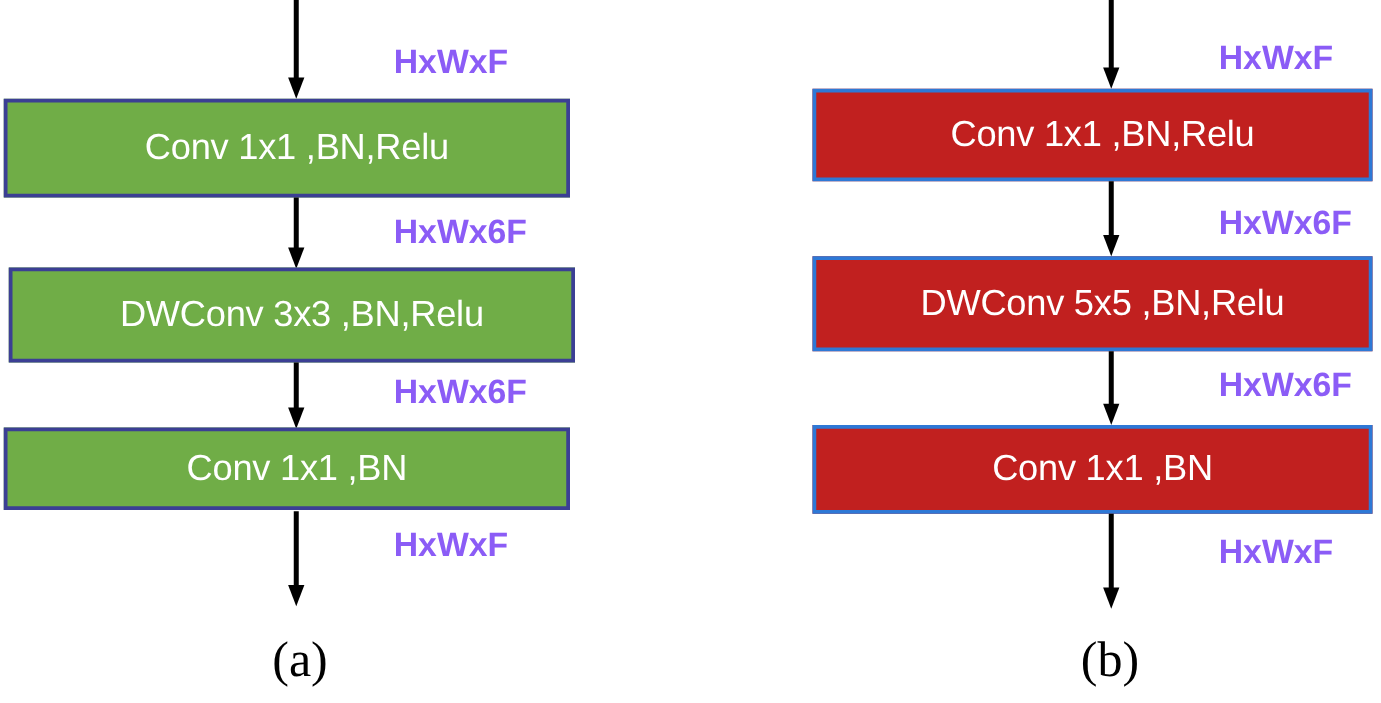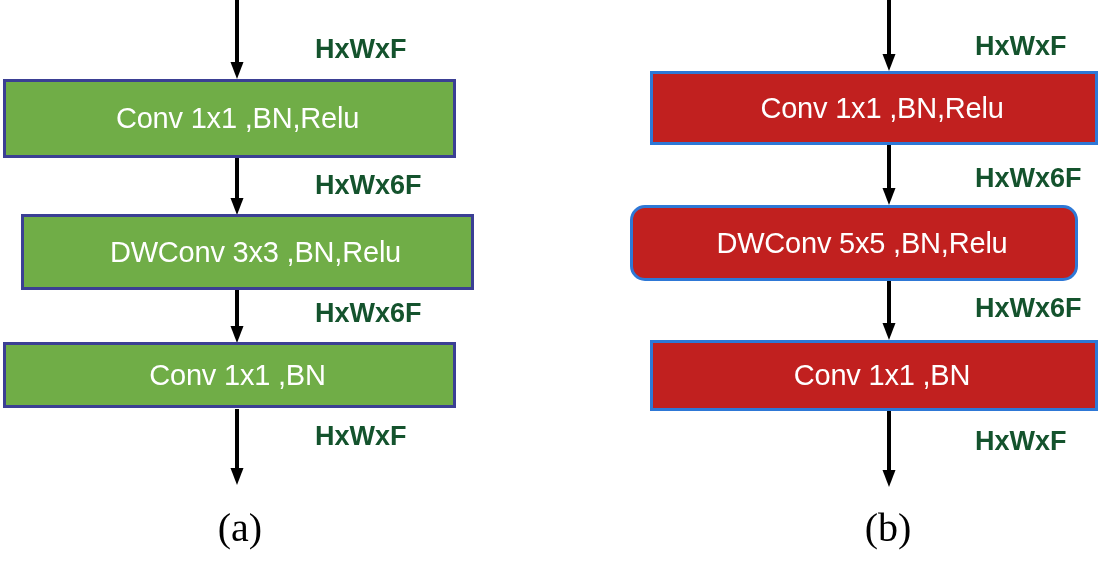--- a/index.html
+++ b/index.html
@@ -49,21 +49,21 @@
   .arrow {
     position: absolute;
   }
   .arrow svg {
     display: block;
     overflow: visible;
   }
   
   .dim-label {
     position: absolute;
-    color: #14532d;
+    color: #8b5cf6;
     font-family: "Liberation Sans", sans-serif;
     font-weight: 700;
     white-space: nowrap;
     line-height: 1;
   }
   
   .caption {
     position: absolute;
     color: #000000;
     font-family: "Liberation Serif", serif;
@@ -91,21 +91,21 @@
   </div>
 
   <div class="arrow" style="left:228px; top:158px;">
     <svg width="18" height="58" viewBox="0 0 18 58" aria-hidden="true">
       <line x1="9" y1="0" x2="9" y2="46" stroke="#000000" stroke-width="4"></line>
       <polygon points="9,57 2.5,40 15.5,40" fill="#000000"></polygon>
     </svg>
   </div>
   <div class="dim-label" style="left:315px; top:172px; font-size:27px;">HxWx6F</div>
 
-  <div class="block block-green" style="left:21px; top:214px; width:453px; height:76px; font-size:29px;">
+  <div class="block block-green" style="left:7px; top:214px; width:453px; height:76px; font-size:29px;">
     <span class="block-label">DWConv 3x3 ,BN,Relu</span>
   </div>
 
   <div class="arrow" style="left:228px; top:290px;">
     <svg width="18" height="54" viewBox="0 0 18 54" aria-hidden="true">
       <line x1="9" y1="0" x2="9" y2="42" stroke="#000000" stroke-width="4"></line>
       <polygon points="9,53 2.5,36 15.5,36" fill="#000000"></polygon>
     </svg>
   </div>
   <div class="dim-label" style="left:315px; top:300px; font-size:27px;">HxWx6F</div>
@@ -137,21 +137,21 @@
   </div>
 
   <div class="arrow" style="left:880px; top:145px;">
     <svg width="18" height="61" viewBox="0 0 18 61" aria-hidden="true">
       <line x1="9" y1="0" x2="9" y2="49" stroke="#000000" stroke-width="4"></line>
       <polygon points="9,60 2.5,43 15.5,43" fill="#000000"></polygon>
     </svg>
   </div>
   <div class="dim-label" style="left:975px; top:165px; font-size:27px;">HxWx6F</div>
 
-  <div class="block block-red" style="left:630px; top:205px; width:448px; height:76px; font-size:29px;border-radius:15px;">
+  <div class="block block-red" style="left:650px; top:205px; width:448px; height:76px; font-size:29px;">
     <span class="block-label">DWConv 5x5 ,BN,Relu</span>
   </div>
 
   <div class="arrow" style="left:880px; top:281px;">
     <svg width="18" height="60" viewBox="0 0 18 60" aria-hidden="true">
       <line x1="9" y1="0" x2="9" y2="48" stroke="#000000" stroke-width="4"></line>
       <polygon points="9,59 2.5,42 15.5,42" fill="#000000"></polygon>
     </svg>
   </div>
   <div class="dim-label" style="left:975px; top:295px; font-size:27px;">HxWx6F</div>

